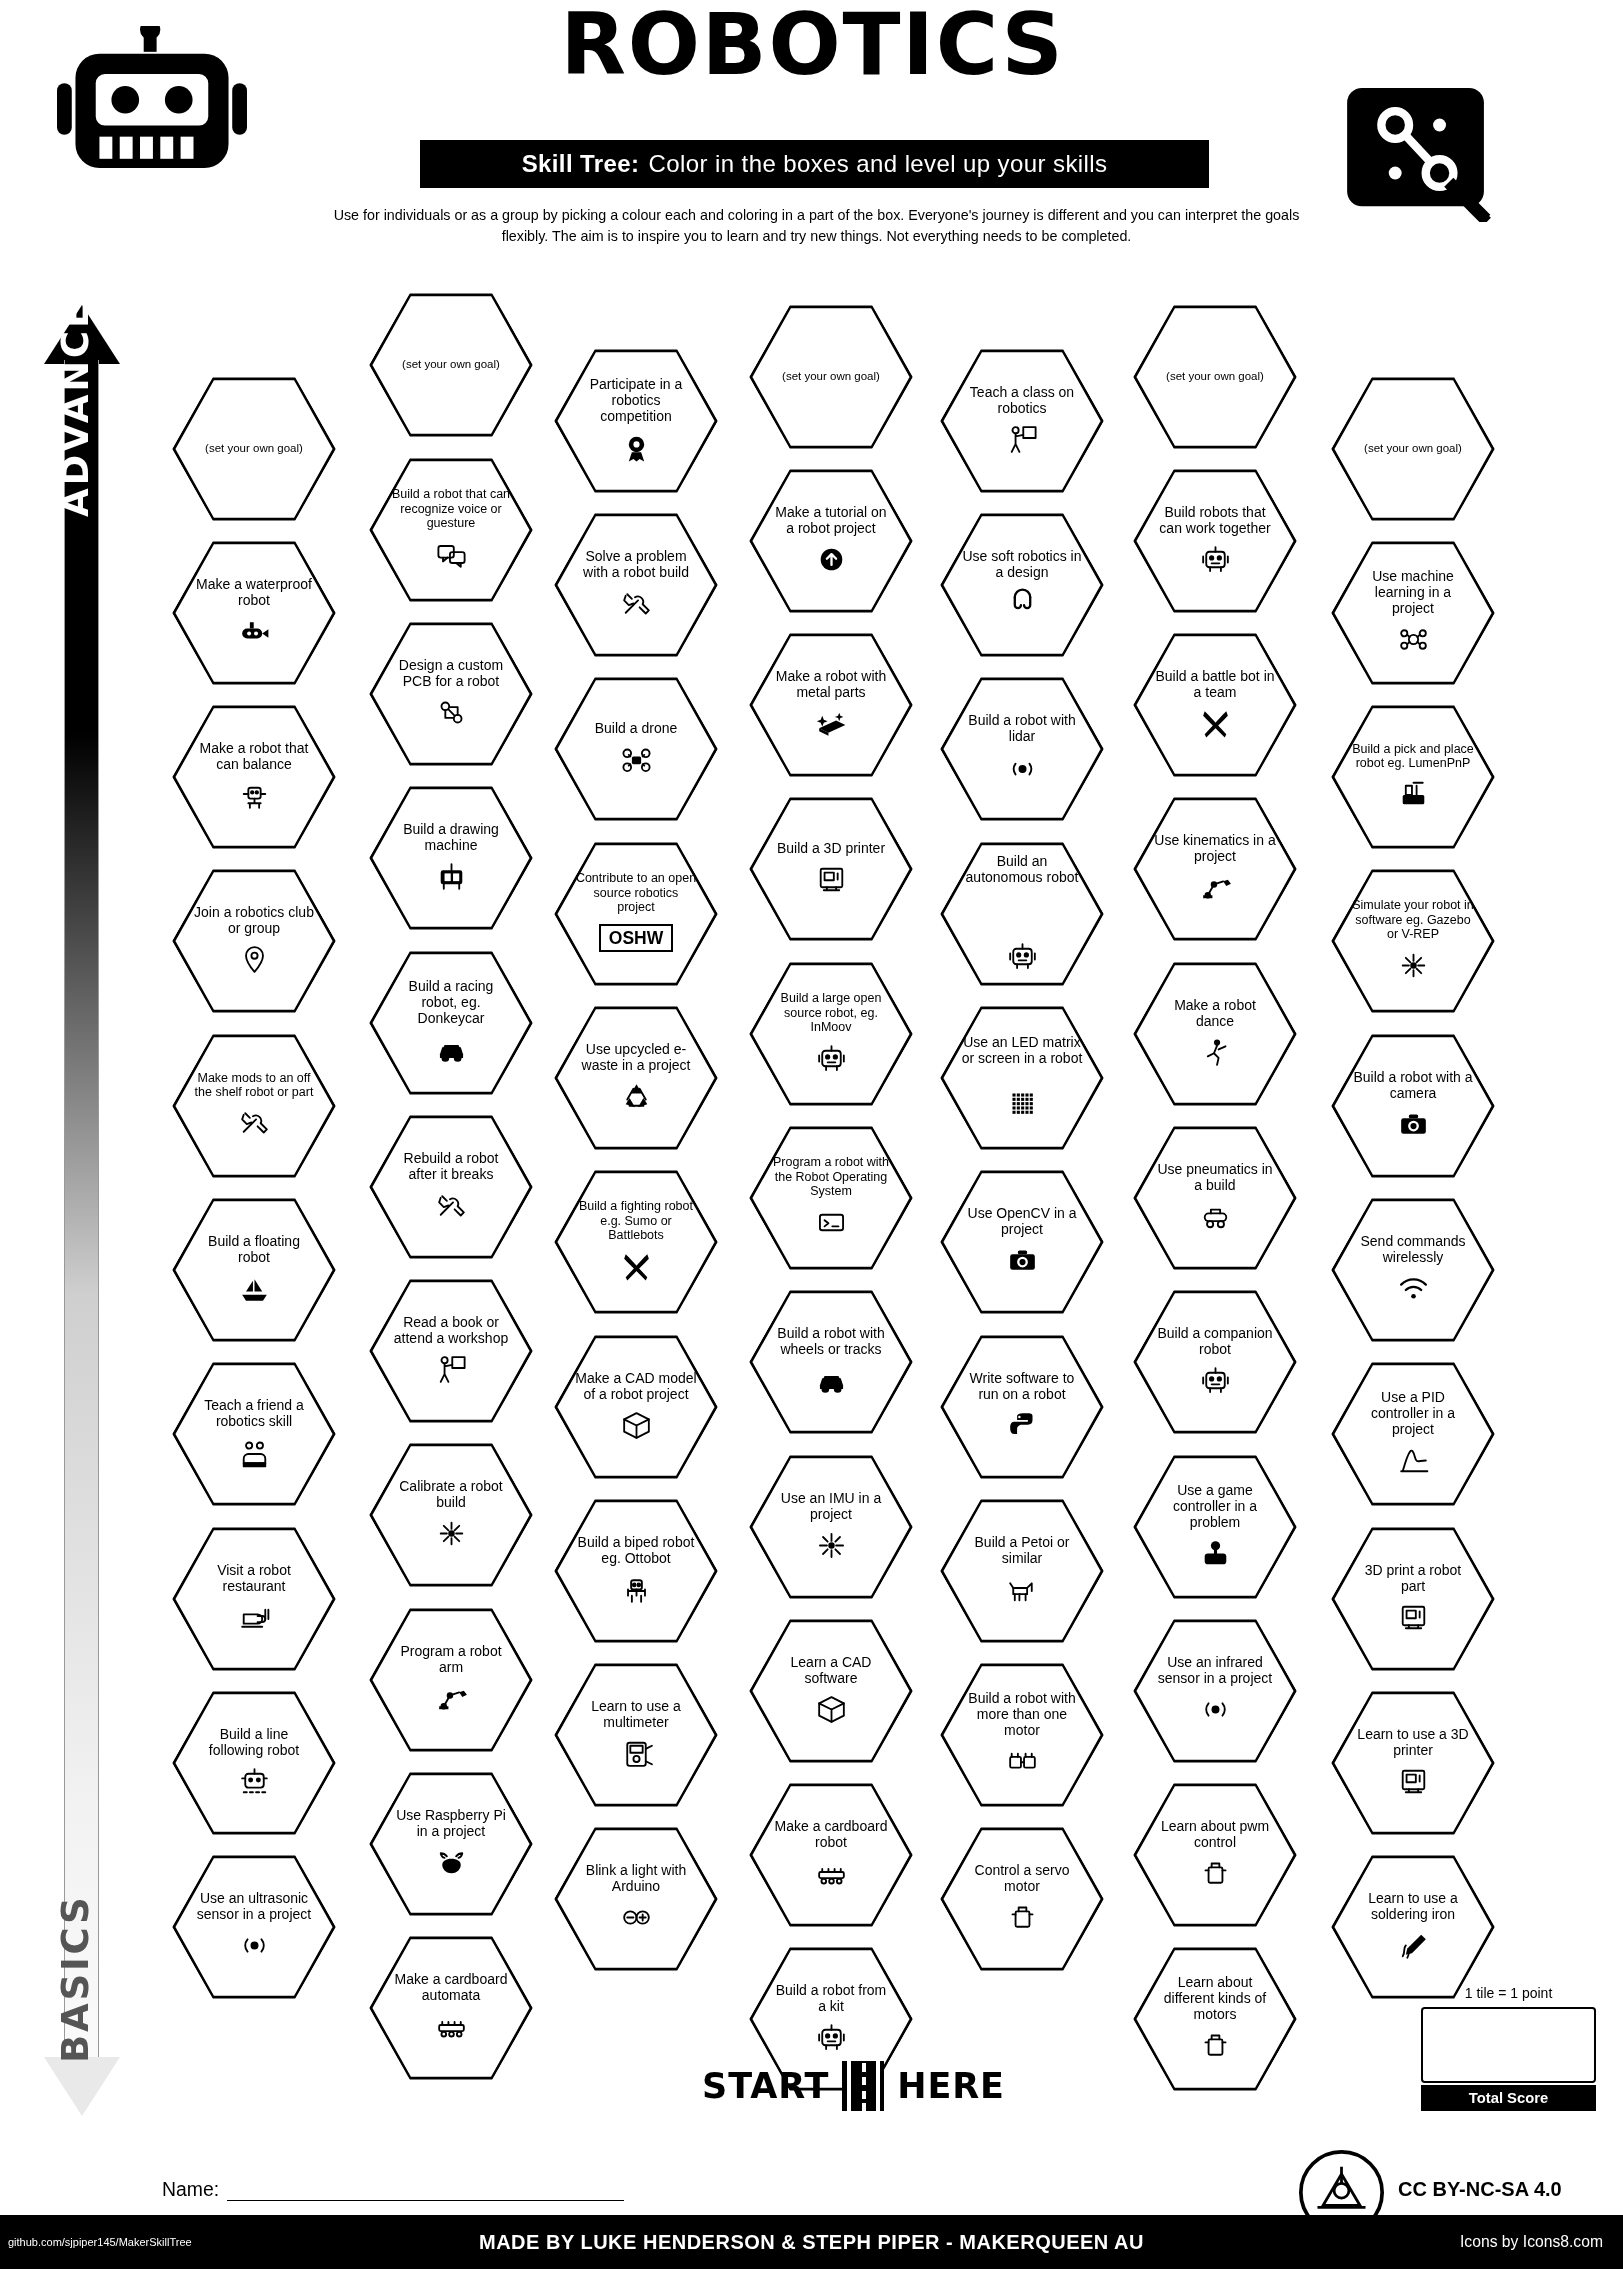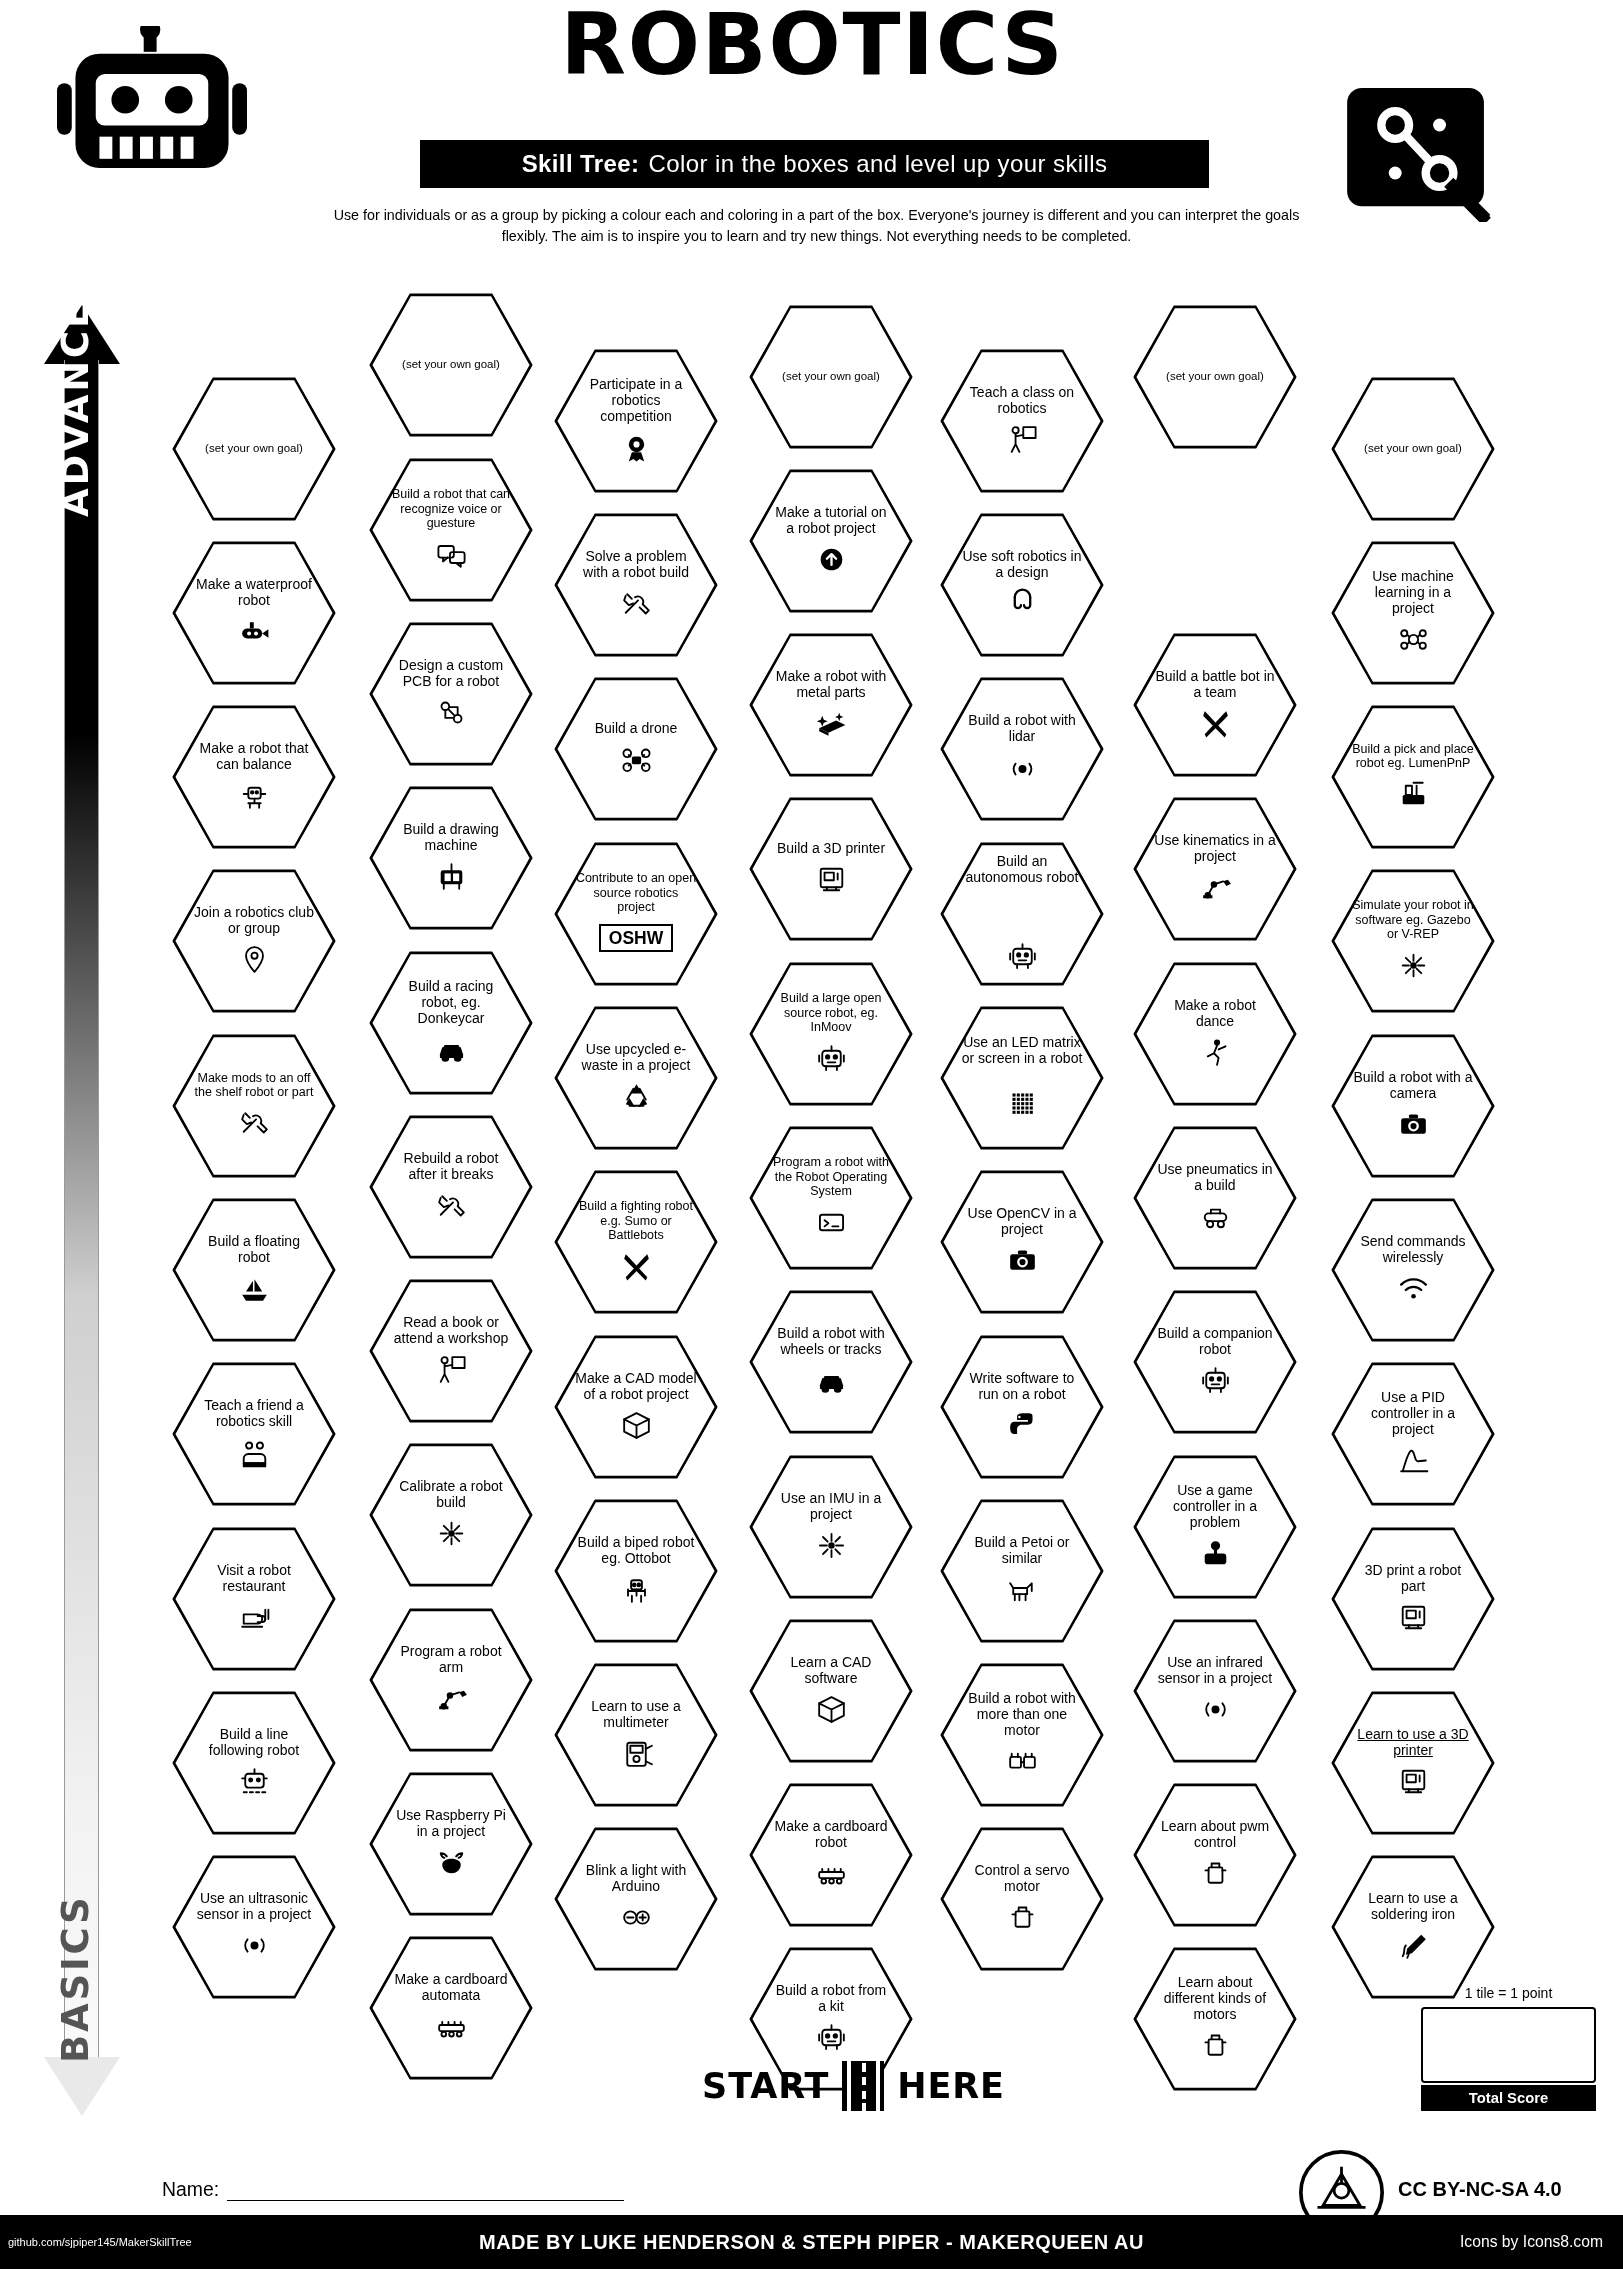--- a/index.html
+++ b/index.html
@@ -877,20 +877,35 @@
           <path d="M15 20 h-4 M33 20 h4"></path>
         </svg>
       </div>
     </div>
     <div class="hex goal" style="left: 1133px; top: 305px;">
       <svg viewBox="0 0 178 156" class="hexborder" width="164" height="144">
         <polygon points="44.5,2 133.5,2 176,78 133.5,154 44.5,154 2,78" fill="none" stroke="#000" stroke-width="3"></polygon>
       </svg>
       <div class="txt">(set your own goal)</div>
     </div>
+    <div class="hex" style="left: 1133px; top: 469px;">
+      <svg viewBox="0 0 178 156" class="hexborder" width="164" height="144">
+        <polygon points="44.5,2 133.5,2 176,78 133.5,154 44.5,154 2,78" fill="none" stroke="#000" stroke-width="3"></polygon>
+      </svg>
+      <div class="txt">Build robots that can work together</div>
+      <div class="ico">
+        <svg viewBox="0 0 48 48" width="37" height="37" fill="none" stroke="#000" stroke-width="2.4" stroke-linecap="round" stroke-linejoin="round">
+          <rect x="12" y="14" width="24" height="20" rx="4"></rect>
+          <circle cx="19" cy="22" r="2.2" fill="#000"></circle>
+          <circle cx="29" cy="22" r="2.2" fill="#000"></circle>
+          <path d="M19 29 h10"></path>
+          <path d="M24 8 v6 M8 20 v8 M40 20 v8 M17 34 v5 M31 34 v5"></path>
+        </svg>
+      </div>
+    </div>
     <div class="hex" style="left: 1133px; top: 633px;">
       <svg viewBox="0 0 178 156" class="hexborder" width="164" height="144">
         <polygon points="44.5,2 133.5,2 176,78 133.5,154 44.5,154 2,78" fill="none" stroke="#000" stroke-width="3"></polygon>
       </svg>
       <div class="txt">Build a battle bot in a team</div>
       <div class="ico">
         <svg viewBox="0 0 48 48" width="37" height="37" fill="none" stroke="#000" stroke-width="2.4" stroke-linecap="round" stroke-linejoin="round">
           <path d="M10 38 L34 12 l4 -4 2 6 -4 4 -24 24z" fill="#000" stroke="none"></path>
           <path d="M38 38 L14 12 l-4 -4 -2 6 4 4 24 24z" fill="#000" stroke="none"></path>
         </svg>
@@ -1093,21 +1108,21 @@
       </svg>
       <div class="txt">3D print a robot part</div>
       <div class="ico">
         <svg viewBox="0 0 48 48" width="37" height="37" fill="none" stroke="#000" stroke-width="2.4" stroke-linecap="round" stroke-linejoin="round">
           <rect x="10" y="10" width="28" height="24" rx="2"></rect>
           <rect x="15" y="15" width="12" height="10"></rect>
           <path d="M32 16 v8 M14 38 h20 M18 34 v4 M30 34 v4"></path>
         </svg>
       </div>
     </div>
-    <div class="hex" style="left: 1331px; top: 1691px; text-decoration: underline;">
+    <div class="hex" style="left: 1331px; top: 1691px;">
       <svg viewBox="0 0 178 156" class="hexborder" width="164" height="144">
         <polygon points="44.5,2 133.5,2 176,78 133.5,154 44.5,154 2,78" fill="none" stroke="#000" stroke-width="3"></polygon>
       </svg>
       <div class="txt">Learn to use a 3D printer</div>
       <div class="ico">
         <svg viewBox="0 0 48 48" width="37" height="37" fill="none" stroke="#000" stroke-width="2.4" stroke-linecap="round" stroke-linejoin="round">
           <rect x="10" y="10" width="28" height="24" rx="2"></rect>
           <rect x="15" y="15" width="12" height="10"></rect>
           <path d="M32 16 v8 M14 38 h20 M18 34 v4 M30 34 v4"></path>
         </svg>

